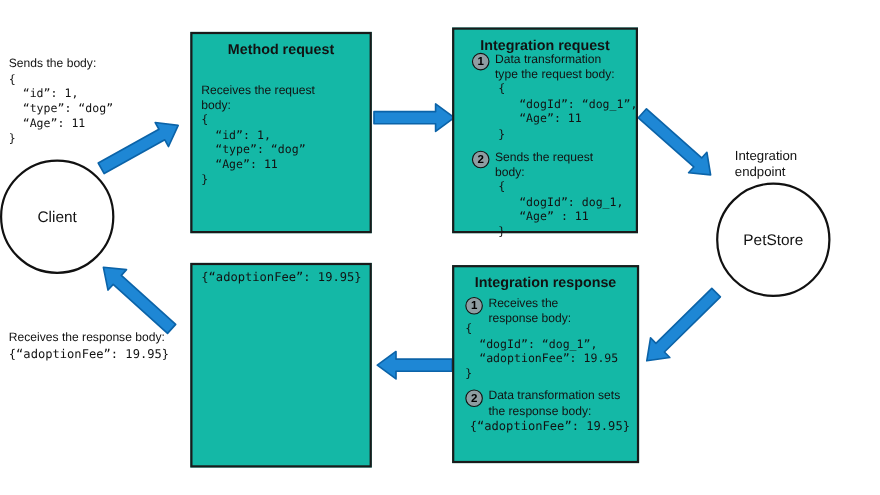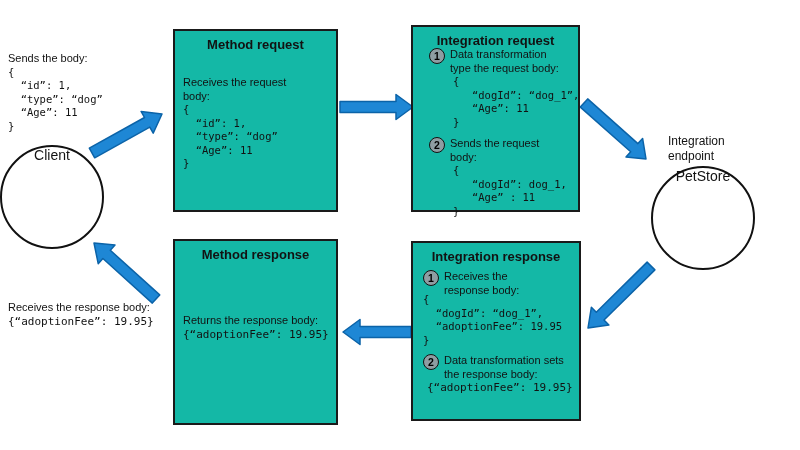--- a/index.html
+++ b/index.html
@@ -16,21 +16,21 @@
   .arrow-layer{position:absolute;left:0;top:0;width:800px;height:450px}
   .arrow{fill:var(--arrow-fill);stroke:var(--arrow-stroke);stroke-width:1.5;stroke-linejoin:round}
 
   .box{position:absolute;border:2px solid #1a1a1a;background:#14b8a6;padding:4px 8px}
   .box-title{text-align:center;font-size:13px;font-weight:600;margin-top:2px}
 
   .note{font-size:11px;line-height:13.5px}
   .code{font-family:"DejaVu Sans Mono",monospace;font-size:10.5px;line-height:13.5px;white-space:pre}
 
   .node-circle{position:absolute;width:104px;height:104px;border:2.2px solid #111;border-radius:50%;
-    display:flex;align-items:flex-start;justify-content:center;background:#fff}
+    display:flex;align-items:center;justify-content:center;background:#fff}
   .node-label{font-size:14px;font-weight:500}
 
   .side-note{position:absolute;font-size:11px;line-height:13.5px}
 
   .step{display:flex;align-items:flex-start;gap:5px}
   .stepnum{flex:none;width:16px;height:16px;border-radius:50%;background:var(--step-circle-fill);
     border:1.6px solid #111;font-size:10.5px;font-weight:600;display:flex;align-items:center;justify-content:center;color:#000}
   .step-text{font-size:11px;line-height:13.5px}
 
   .endpoint-label{position:absolute;font-size:12px;line-height:15px;font-weight:500}
@@ -115,18 +115,16 @@
   “adoptionFee”: 19.95
 }</pre>
     <div class="step" style="margin-top:7px">
       <span class="stepnum">2</span>
       <span class="step-text" style="max-width:120px">Data transformation sets the response body:</span>
     </div>
     <pre class="code" style="margin-left:4px;font-size:11px">{“adoptionFee”: 19.95}</pre>
   </div>
 
   <div class="box" style="left:173px;top:239px;width:165px;height:186px">
-    <div class="box-title">Method response</div>
-    <div class="note" style="margin-top:52px">Returns the response body:</div>
     <pre class="code" style="font-size:11px">{“adoptionFee”: 19.95}</pre>
   </div>
 
 </div>
 
 </body></html>

